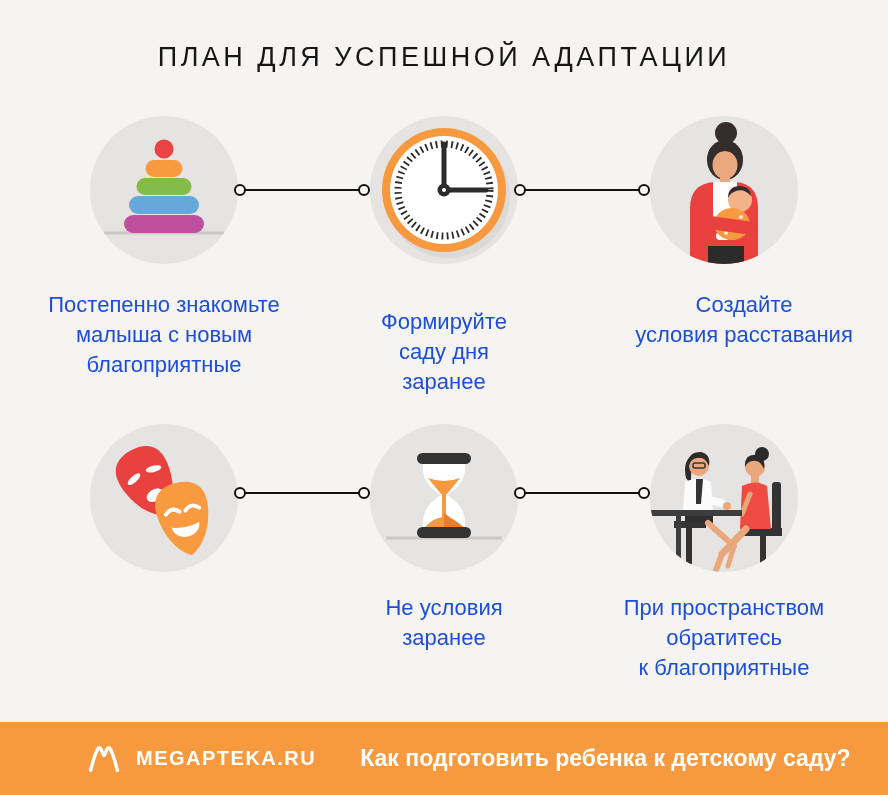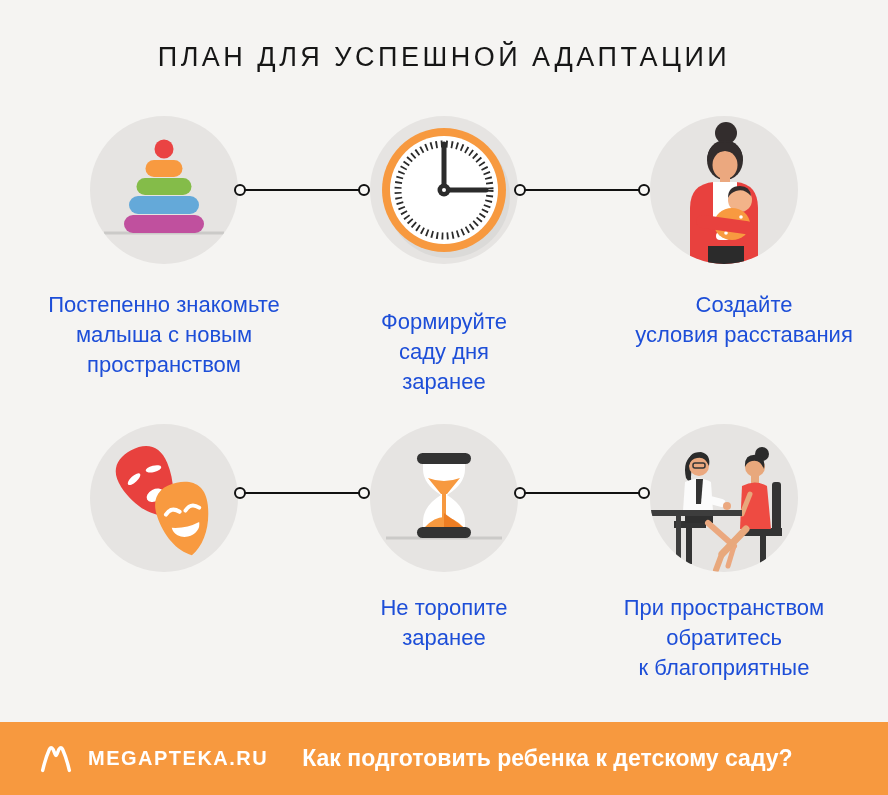--- a/index.html
+++ b/index.html
@@ -15,25 +15,25 @@
 
   .caption { position:absolute; width:320px; text-align:center; font-size:22px;
              line-height:30px; color:#1d4ed8; font-weight:400; }
 
   .connector { position:absolute; height:12px; display:flex; align-items:center; }
   .connector .dot { flex:none; width:12px; height:12px; border:2.5px solid #111;
                     border-radius:50%; background:#f9f8f6; }
   .connector .line { flex:1; height:2.5px; background:#111; margin:0 -1px; }
 
   .footer { position:absolute; left:0; top:722px; width:888px; height:73px;
-            background:#f7993f; display:flex; align-items:center; }
+            background:#f7993f; display:flex; align-items:center;padding-left:48px; }
   .footer .logo { margin-left:36px; flex:none; }
   .footer .brand { margin-left:12px; color:#fff; font-weight:800; font-size:20px;
                    letter-spacing:1.5px; }
-  .footer .tagline { margin-left:34px; color:#fff; font-weight:700; font-size:23px; }
+  .footer .tagline { margin-left:44px; color:#fff; font-weight:700; font-size:23px; }
 
   
   #c1{left:90px;top:116px} #c2{left:370px;top:116px} #c3{left:650px;top:116px}
   #c4{left:90px;top:424px} #c5{left:370px;top:424px} #c6{left:650px;top:424px}
   #t1{left:4px;top:290px}  #t2{left:284px;top:307px} #t3{left:584px;top:290px}
   #t4{left:4px;top:593px}  #t5{left:284px;top:593px} #t6{left:564px;top:593px}
   #k1{left:234px;top:184px;width:136px} #k2{left:514px;top:184px;width:136px}
   #k3{left:234px;top:487px;width:136px} #k4{left:514px;top:487px;width:136px}
 </style>
 </head>
@@ -169,33 +169,33 @@
     </div>
   <div class="connector" id="k4">
       <span class="dot"></span>
       <span class="line"></span>
       <span class="dot"></span>
     </div>
 
   <div class="caption" id="t1">
     <div>Постепенно знакомьте</div>
     <div>малыша с новым</div>
-    <div>пространством</div>
+    <div>благоприятные</div>
   </div>
   <div class="caption" id="t2">
     <div>Формируйте</div>
     <div>саду дня</div>
     <div>заранее</div>
   </div>
   <div class="caption" id="t3">
     <div>Создайте</div>
     <div>условия расставания</div>
   </div>
   <div class="caption" id="t5">
-    <div>Не торопите</div>
+    <div>Не условия</div>
     <div>заранее</div>
     <div></div>
   </div>
   <div class="caption" id="t6">
     <div>При пространством</div>
     <div>обратитесь</div>
     <div>к благоприятные</div>
   </div>
 
   <div class="footer">

